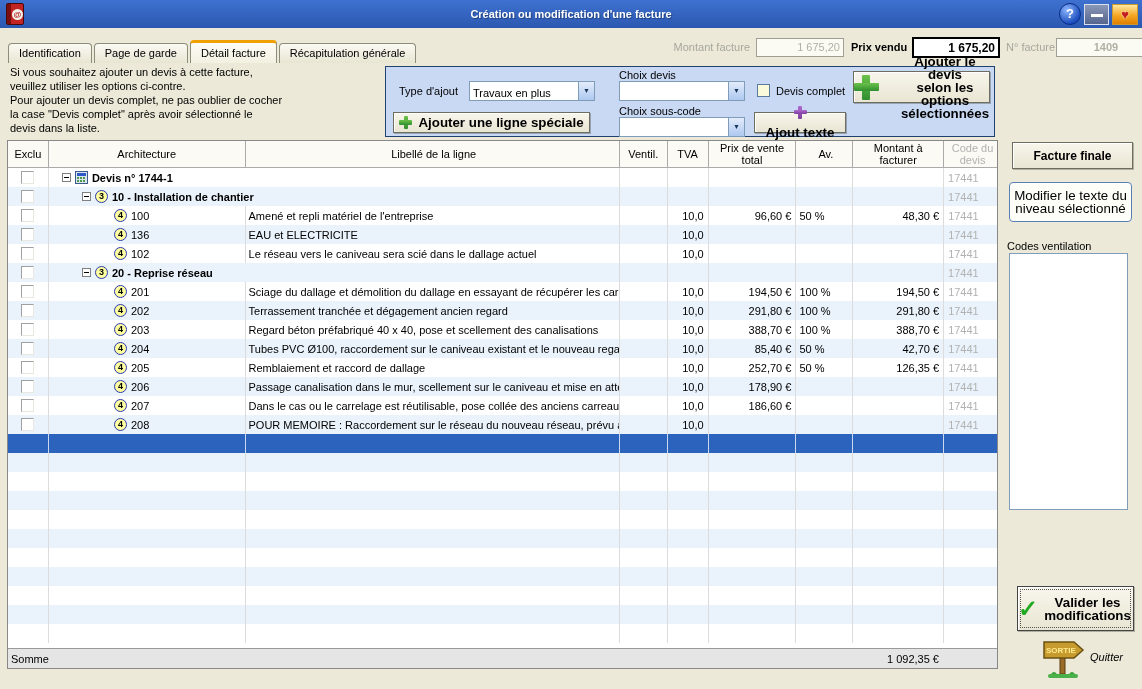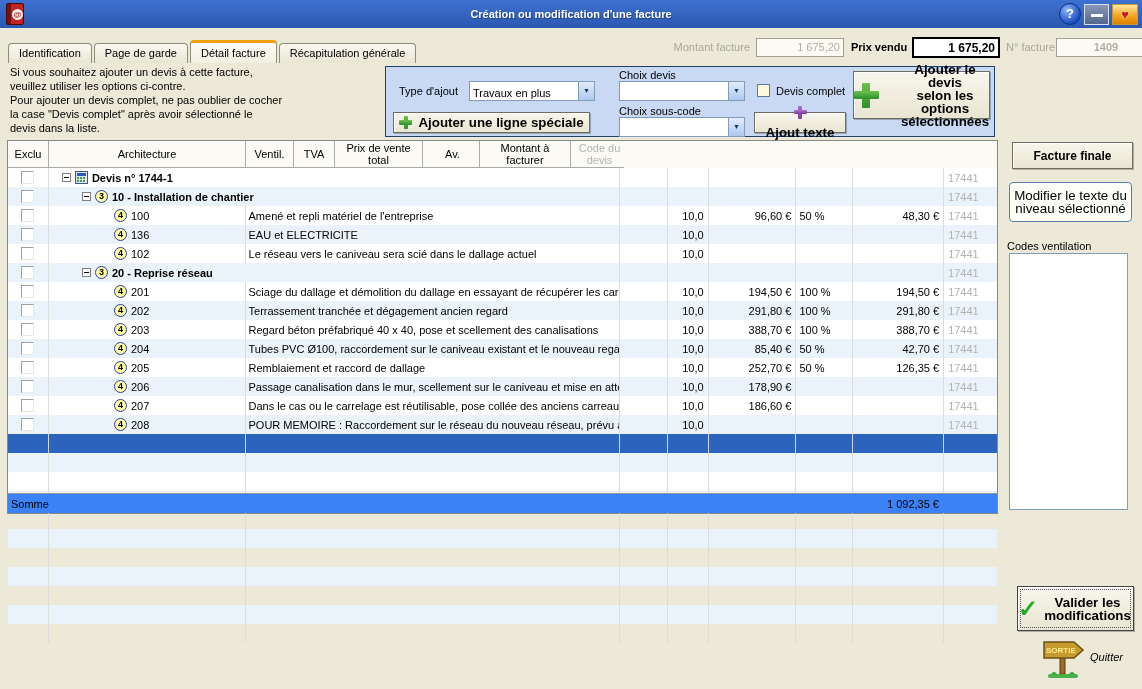--- a/index.html
+++ b/index.html
@@ -118,21 +118,21 @@
   .plus.purple{ --pc:#7d3f9e; }
   .plus.purple::before,.plus.purple::after{ background:linear-gradient(#b06ad0,#7d3f9e); }
   .cb{
     width:13px; height:13px; background:#fff;
     border:1px solid #a0a0a0; border-right-color:#e8e8e0; border-bottom-color:#e8e8e0;
     flex:none;
   }
   .cb.yellow{ background:#fbfbdc; border:1px solid #5a7aa0; }
   
   .grid{
-    position:absolute; left:7px; top:140px; width:991px; height:374px;
+    position:absolute; left:7px; top:140px; width:991px; height:529px;
     background:#fff; border:1px solid #888;
   }
   .thead{ display:flex; height:27px; background:#fbfaf4; }
   .th{
     border-right:1px solid #ababab; border-bottom:1px solid #ababab;
     display:flex; align-items:center; justify-content:center;
     text-align:center; white-space:pre-line; line-height:12px;
   }
   .trow{ display:flex; height:19px; }
   .trow.alt{ background:#eaf2fb; }
@@ -159,21 +159,21 @@
   .minus{ width:9px; height:9px; border:1px solid #808080; background:#fff; position:relative; flex:none; }
   .minus::after{ content:""; position:absolute; left:1px; right:1px; top:3px; height:1px; background:#000; }
   .circ{
     width:13px; height:13px; border-radius:50%; flex:none;
     background:#ffffa0; border:1px solid #2a3ab0;
     font-size:9px; font-weight:bold; text-align:center; line-height:11px;
   }
   .devicon{ width:13px; height:13px; flex:none; }
   .tfoot{
     position:absolute; left:0; right:0; bottom:0; height:20px;
-    border-top:1px solid #9a9a9a; background:#3b82f6; display:flex; align-items:center;
+    border-top:1px solid #9a9a9a; background:#e5e5e5; display:flex; align-items:center;
   }
   .tfoot .lbl{ flex:0 0 600px; padding-left:3px; }
   .tfoot .tot{ flex:0 0 331px; text-align:right; }
   
   .ff-btn{ left:1012px; top:142px; width:121px; height:27px; font-size:12px; }
   .mod-btn{
     position:absolute; left:1009px; top:182px; width:123px; height:40px;
     background:#fefef9; border:1px solid #5a7fb5; border-radius:4px;
     display:flex; align-items:center; justify-content:center; text-align:center; line-height:13px;
   }
@@ -243,32 +243,33 @@
   <div class="cb yellow" style="position:absolute;left:371px;top:17px;"></div>
   <div class="ap-label" style="left:390px;top:18px;">Devis complet</div>
   <button class="xp-btn" style="left:7px;top:45px;width:197px;height:21px;">
     <span class="plus green" style="width:13px;height:13px;"></span>
     <span>Ajouter une ligne spéciale</span>
   </button>
   <button class="xp-btn" style="left:368px;top:45px;width:92px;height:21px;flex-direction:column;">
     <span class="plus purple" style="width:13px;height:13px;"></span>
     <span>Ajout texte</span>
   </button>
-  <button class="xp-btn" style="left:467px;top:4px;width:137px;height:48px;line-height:13px;gap:22px;">
+  <button class="xp-btn" style="left:467px;top:4px;width:137px;height:32px;line-height:13px;gap:22px;">
     <span class="plus green" style="width:25px;height:25px;"></span>
     <span style="white-space:pre-line;">Ajouter le devis
 selon les options
 sélectionnées</span>
   </button>
 </div>
 
 <div class="grid">
   <div class="thead" id="thead">
       <div class="th w-exclu">Exclu</div>
       <div class="th w-arch">Architecture</div>
+      <div class="th w-lib">Libellé de la ligne</div>
       <div class="th w-ventil">Ventil.</div>
       <div class="th w-tva">TVA</div>
       <div class="th w-prix">Prix de vente
 total</div>
       <div class="th w-av">Av.</div>
       <div class="th w-mont">Montant à
 facturer</div>
       <div class="th w-code">Code du
 devis</div>
     </div>

